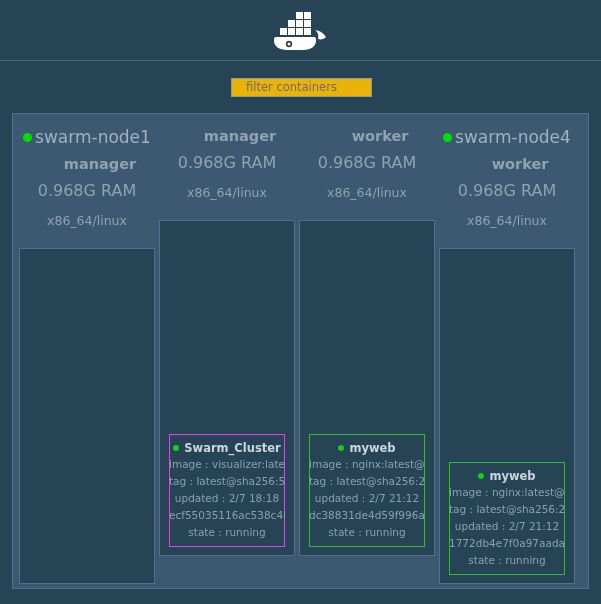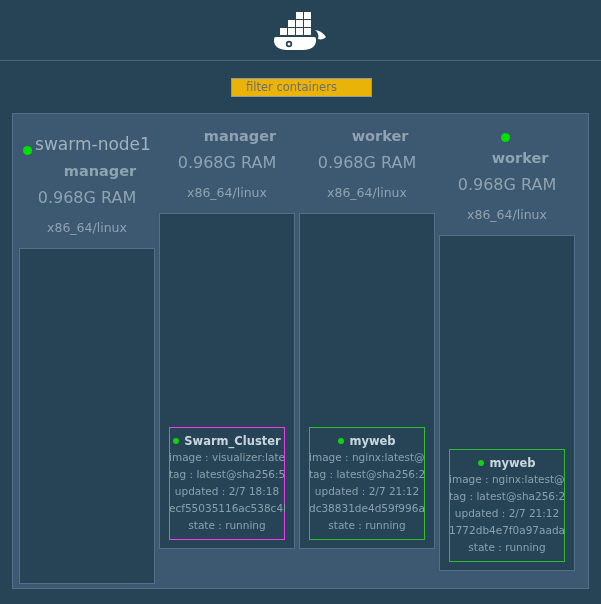--- a/index.html
+++ b/index.html
@@ -85,24 +85,24 @@
     align-items: center;
     position: relative;
   }
 
   .node-title {
     font-size: 17px;
     color: #9fb2bd;
     line-height: 22px;
     white-space: nowrap;
     display: flex;
-    align-items: flex-end;
+    align-items: center;
     justify-content: center;
     width: 100%;
-    margin-top: 13px;
+    margin-top: 6px;
   }
   .status-dot {
     width: 9px;
     height: 9px;
     border-radius: 50%;
     background: #00e000;
     display: inline-block;
     margin-right: 3px;
     flex: 0 0 auto;
   }
@@ -121,21 +121,21 @@
     margin-top: 4px;
   }
   .node-arch {
     font-size: 12.5px;
     color: #8fa3b0;
     line-height: 22px;
     margin-top: 8px;
   }
 
   .node-box {
-    margin-top: 9px;
+    margin-top: 16px;
     width: 136px;
     height: 336px;
     border: 1px solid #52708a;
     background: #264456;
     position: relative;
     display: flex;
     flex-direction: column;
     justify-content: flex-end;
     align-items: center;
     padding: 0 0 6px 0;
@@ -264,20 +264,21 @@
         <div class="card-line">updated : 2/7 21:12</div>
         <div class="card-line clip">dc38831de4d59f996af09</div>
         <div class="card-line">state : running</div>
       </div>
     </div>
   </div>
 
   <div class="node">
     <div class="node-title">
       <span class="status-dot"></span>
+      <span>swarm-node4</span>
     </div>
     <div class="node-role">worker</div>
     <div class="node-ram">0.968G RAM</div>
     <div class="node-arch">x86_64/linux</div>
     <div class="node-box">
       <div class="container-card">
         <div class="card-name">
           <span class="card-dot"></span>
           <span>myweb</span>
         </div>

